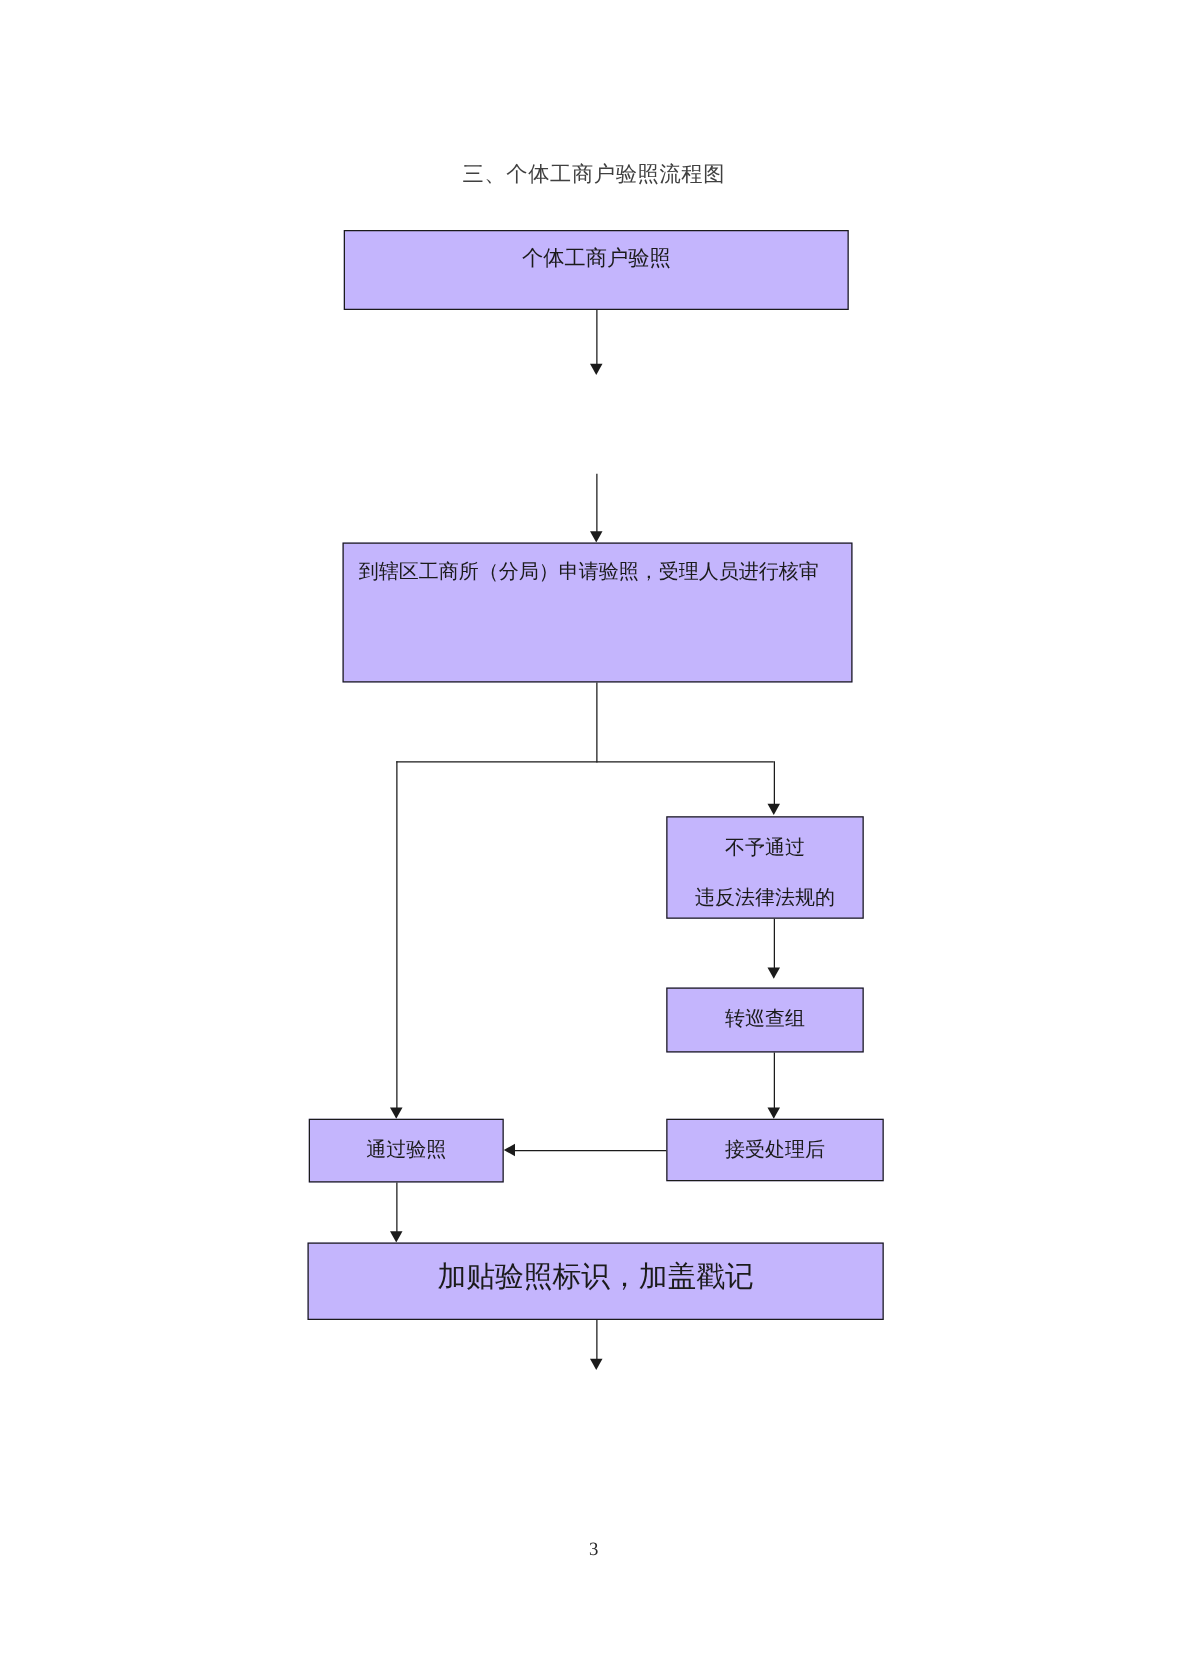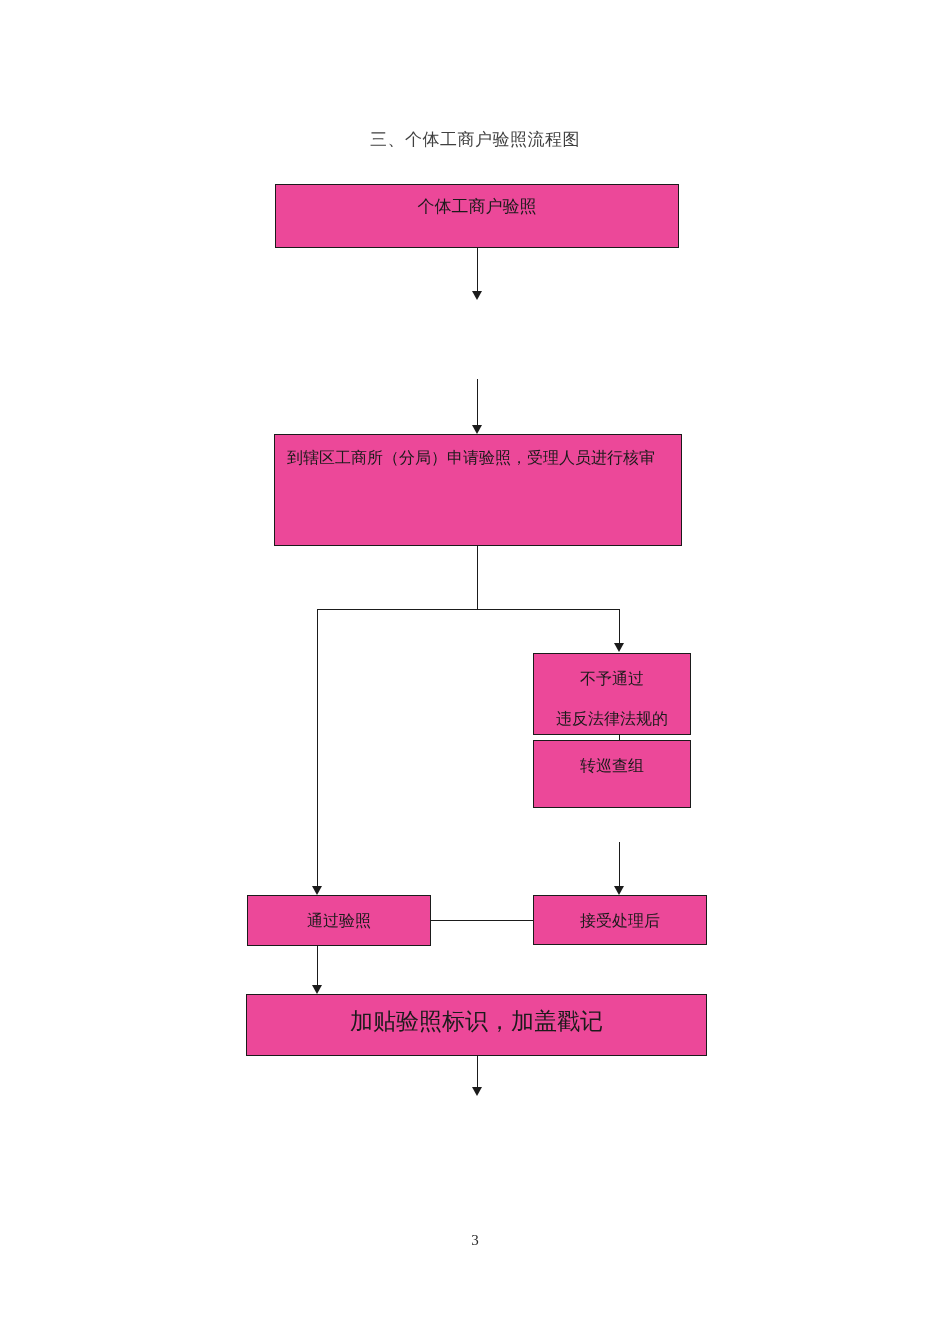--- a/index.html
+++ b/index.html
@@ -28,21 +28,21 @@
     font-size: 17px;
     letter-spacing: 0.5px;
     color: #404040;
     white-space: nowrap;
   }
   
   .node {
     position: absolute;
     box-sizing: border-box;
     border: 1.6px solid #1b1b1b;
-    background: #ec4899;
+    background: #c4b5fd;
     color: #1b1b1b;
     line-height: 1.55;
   }
   .node .label {
     display: block;
     white-space: pre-line;
   }
   
   .node.center-top .label {
     text-align: center;
@@ -136,35 +136,35 @@
   <div class="arrow-down" style="left:613.5px; top:643px;"></div>
 
   <div class="node two-line" style="left:533px; top:653px; width:158px; height:82px;">
     <span class="label fs-16">不予通过</span>
     <span class="label fs-16">违反法律法规的</span>
   </div>
 
   <div class="vline" style="left:619px; top:735px; height:40px;"></div>
   <div class="arrow-down" style="left:613.5px; top:774px;"></div>
 
-  <div class="node mid" style="left:533px; top:740px; width:158px; height:68px;">
+  <div class="node mid" style="left:533px; top:790px; width:158px; height:52px;">
     <span class="label fs-16">转巡查组</span>
   </div>
 
   <div class="vline" style="left:619px; top:842px; height:45px;"></div>
   <div class="arrow-down" style="left:613.5px; top:886px;"></div>
 
   <div class="node mid" style="left:533px; top:895px; width:174px; height:50px;">
     <span class="label fs-16">接受处理后</span>
   </div>
 
   <div class="hline" style="left:412px; top:920px; width:121px;"></div>
   <div class="arrow-left" style="left:403px; top:914.5px;"></div>
 
-  <div class="node mid" style="left:247px; top:895px; width:184px; height:51px;">
+  <div class="node mid" style="left:247px; top:895px; width:156px; height:51px;">
     <span class="label fs-16">通过验照</span>
   </div>
 
   <div class="vline" style="left:317px; top:946px; height:40px;"></div>
   <div class="arrow-down" style="left:311.5px; top:985px;"></div>
 
   <div class="node center-top" style="left:246px; top:994px; width:461px; height:62px;">
     <span class="label fs-23">加贴验照标识，加盖戳记</span>
   </div>
 

